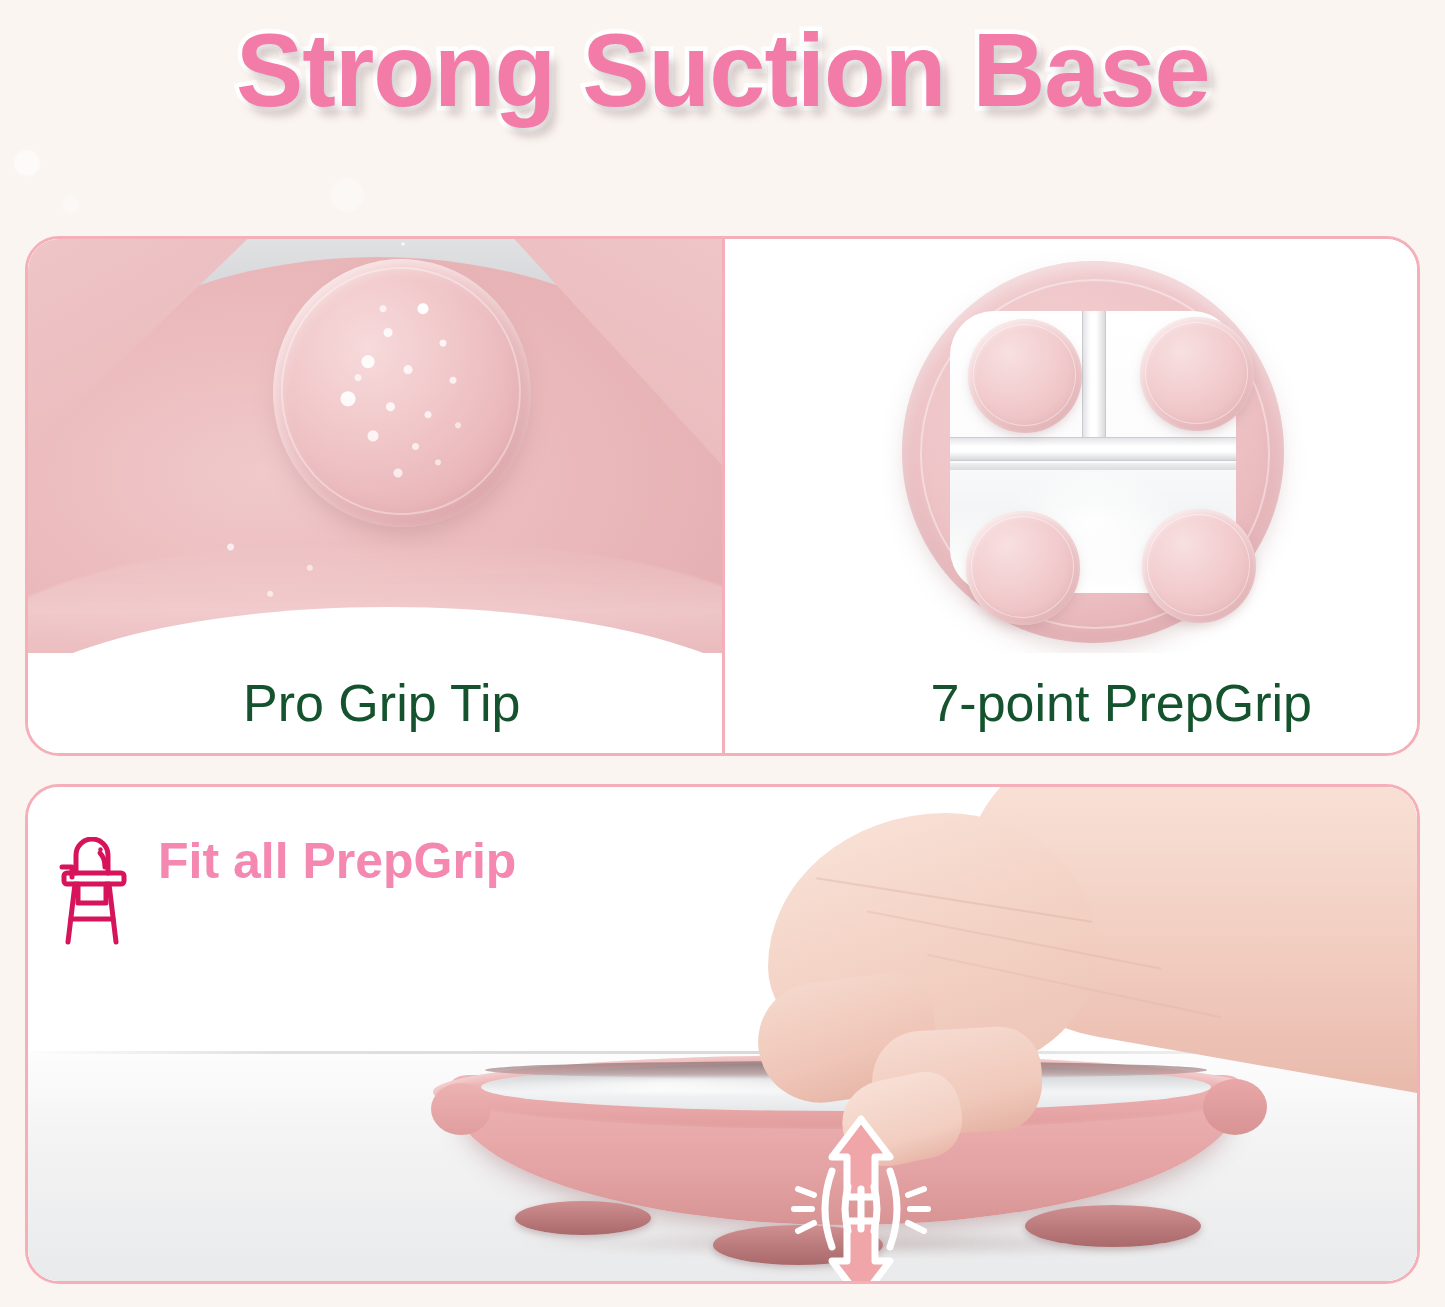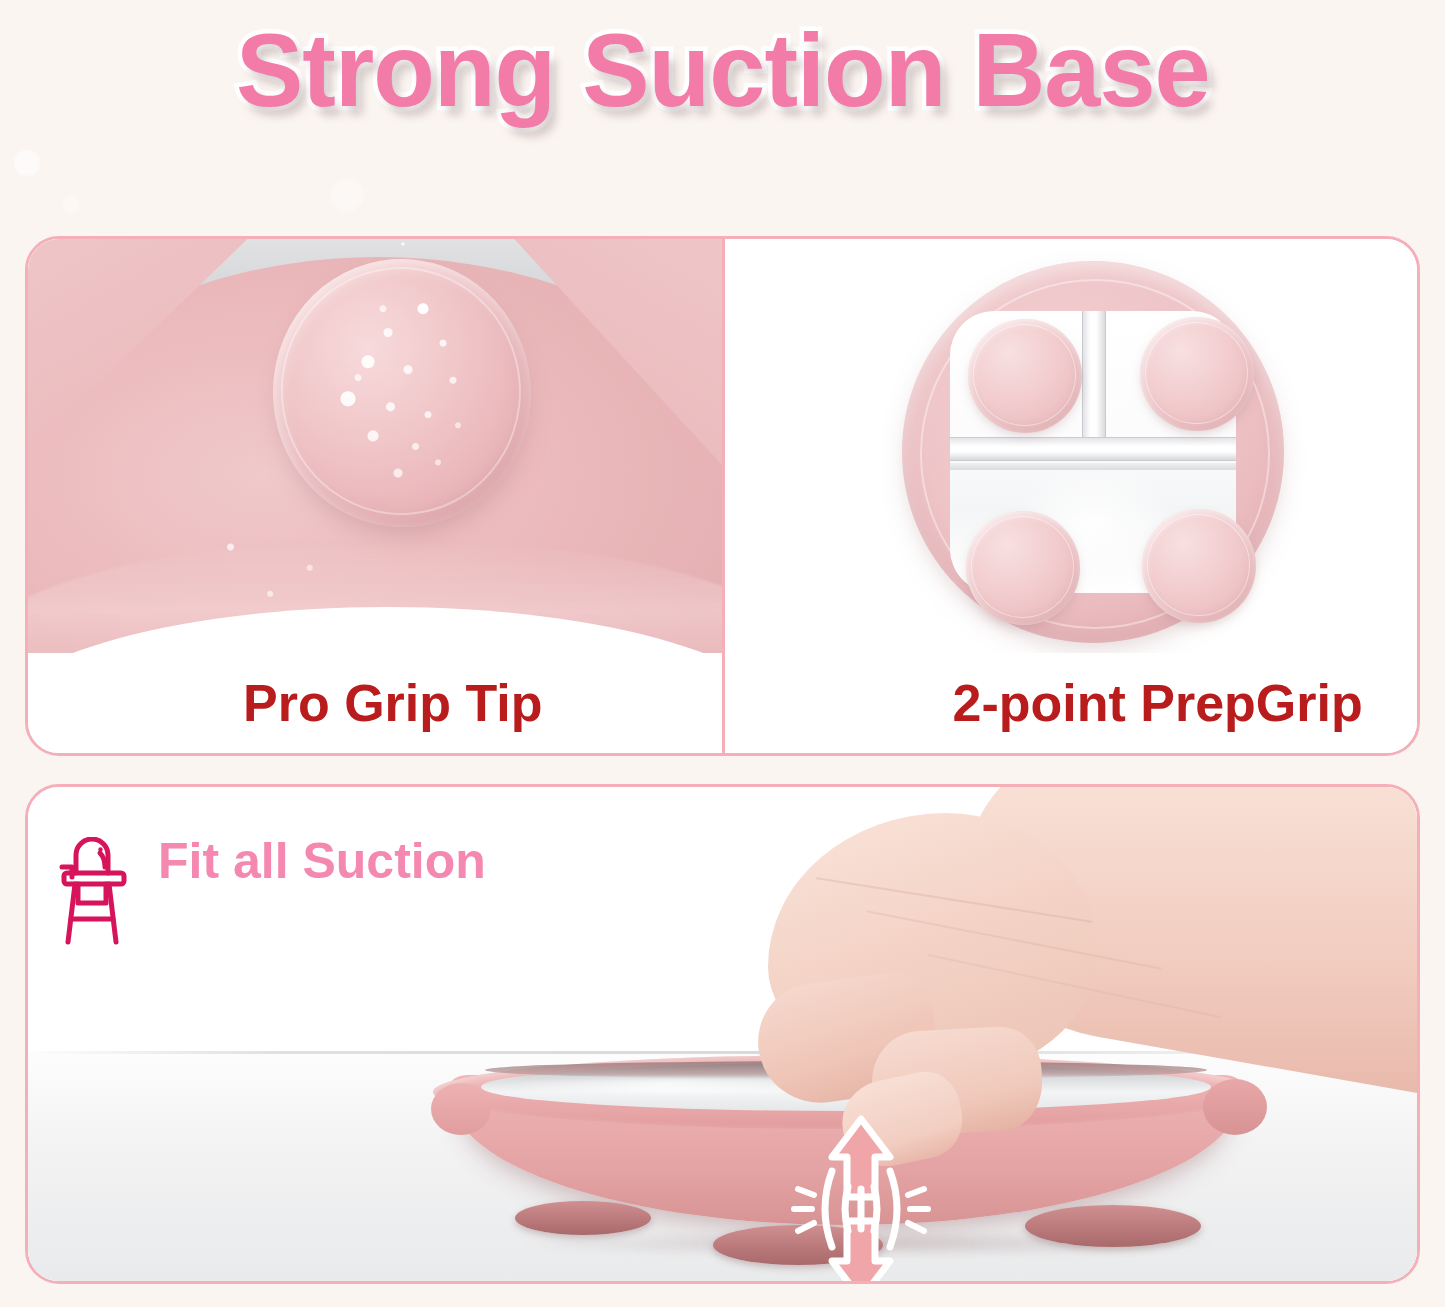--- a/index.html
+++ b/index.html
@@ -217,21 +217,21 @@
   .pad-bl{ left:212px; top:272px; }
   .pad-br{ left:388px; top:270px; }
 
   
   .caption-row{
     position:absolute;left:0;bottom:0;width:100%;height:100px;
     display:flex;align-items:center;
     background:#FFFFFF;
   }
   .caption{
-    font-size:52px;font-weight:bold;color:#b91c1c;
+    font-size:52px;font-weight:normal;color:#14532d;
     font-family:"Liberation Sans", sans-serif;
     white-space:nowrap;
   }
   .cap-left{ padding-left:215px; }
   .cap-right{ padding-left:110px; }
 
   
   .bp-inner{position:absolute;inset:0;background:#FFFFFF;overflow:hidden;}
 
   .feature-block{
@@ -397,21 +397,21 @@
     </div>
     <div class="base-ring-inner-edge"></div>
     <div class="pad pad-tl"></div>
     <div class="pad pad-tr"></div>
     <div class="pad pad-bl"></div>
     <div class="pad pad-br"></div>
   </div>
 
   <div class="caption-row">
     <div class="caption cap-left">Pro Grip Tip</div>
-    <div class="caption cap-right" style="margin-left:300px;">2-point PrepGrip</div>
+    <div class="caption cap-right" style="margin-left:300px;">7-point PrepGrip</div>
   </div>
 </div>
 
 <div class="divider"></div>
 
 <div class="panel panel-bottom">
   <div class="bp-inner">
 
     <div class="surface">
       <div class="surface-edge"></div>
@@ -424,21 +424,21 @@
           <path d="M44 16 q5 5 5 14"></path>
           <circle cx="44.5" cy="12.5" r="2.2" fill="#D6135B" stroke="none"></circle>
           <rect x="8" y="36" width="60" height="11" rx="3"></rect>
           <path d="M6 30 h10 v10"></path>
           <path d="M22 47 V66 M50 47 V66 M22 66 H50"></path>
           <path d="M19 47 L12 105 M53 47 L60 105"></path>
           <path d="M15 82 H57"></path>
         </g>
       </svg>
       <div class="feature-text">
-        <div>Fit all Suction</div>
+        <div>Fit all PrepGrip</div>
       </div>
     </div>
 
     <div class="bowl-wrap">
       <div class="bowl-body"></div>
       <div class="bowl-rim"></div>
       <div class="bowl-inner"></div>
       <div class="bowl-inner-dark"></div>
       <div class="bowl-lip-highlight"></div>
       <div class="bowl-knob-l"></div>

